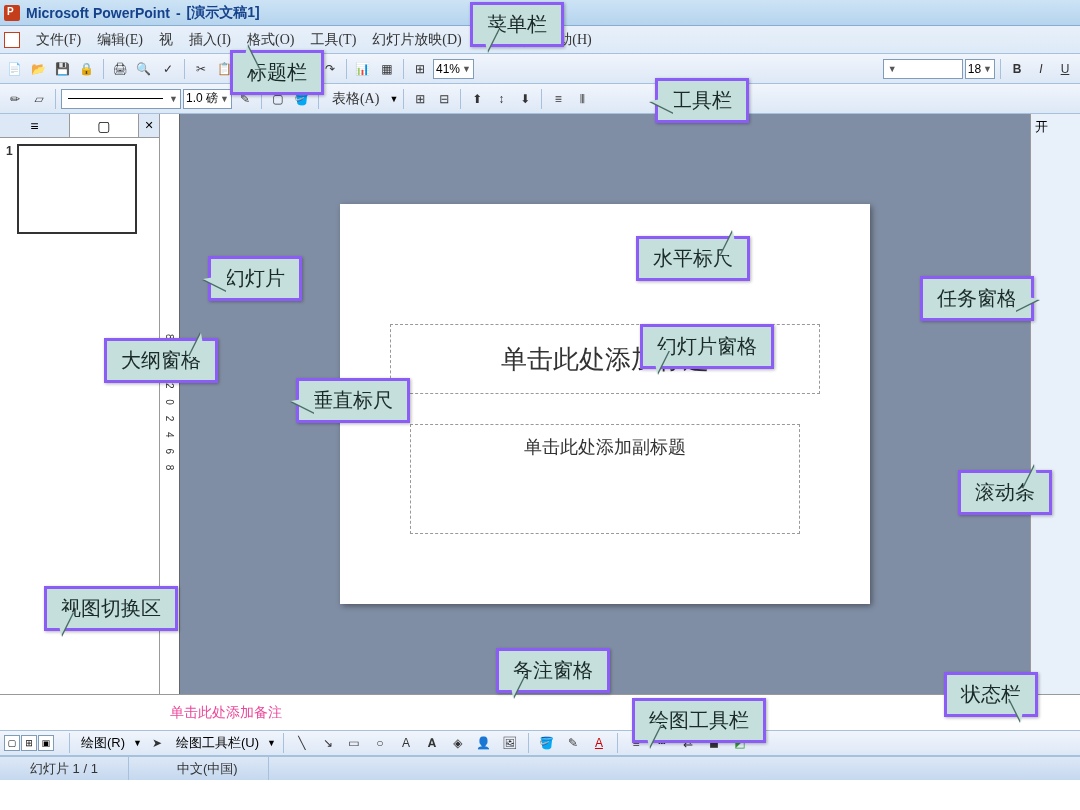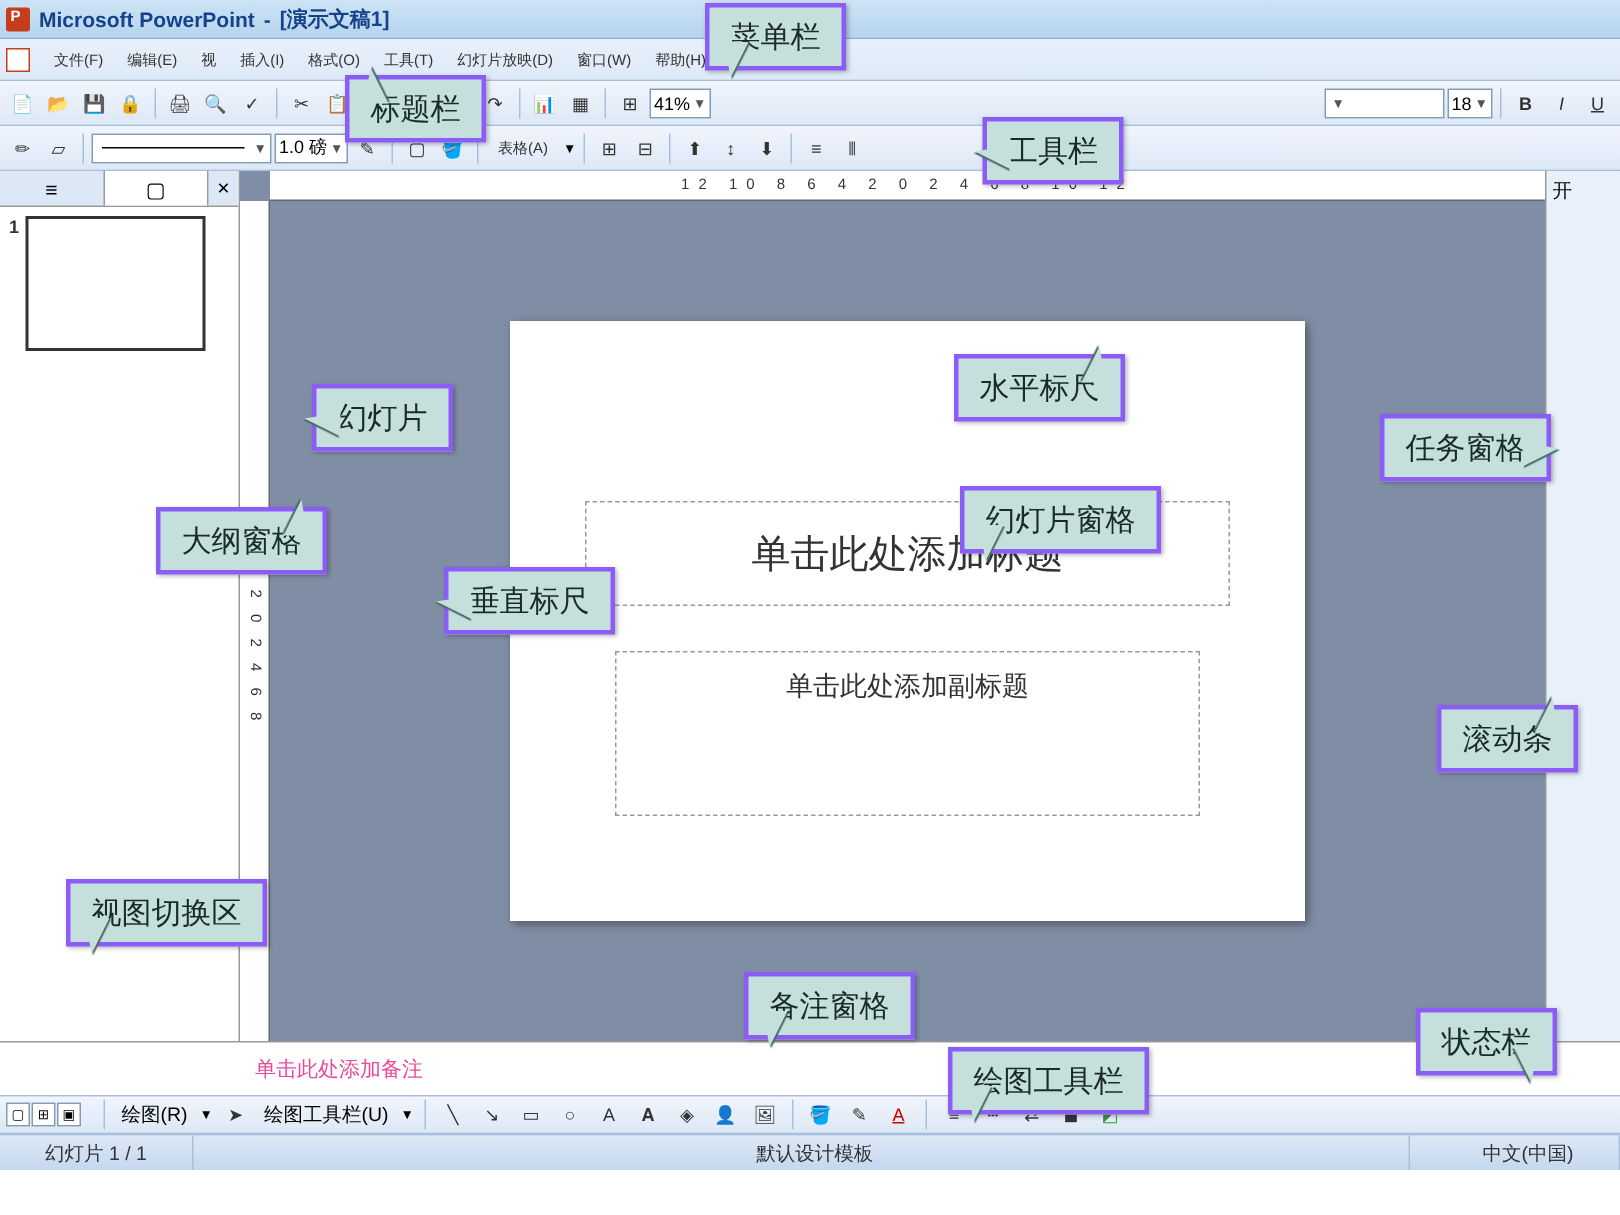--- a/index.html
+++ b/index.html
@@ -6,21 +6,21 @@
 body { width:1080px; height:810px; background:#fff; position:relative; overflow:hidden; font-size:12px; }
 
 
 .titlebar { height:26px; background:linear-gradient(#cde3f5,#b5d4ee); border-bottom:1px solid #8aaccf; display:flex; align-items:center; padding:0 4px; color:#15428b; font-weight:bold; font-size:14px; }
 .titlebar .app-icon { width:16px; height:16px; background:#c43e1c; margin-right:6px; display:inline-block; border-radius:2px; position:relative; }
 .titlebar .app-icon::after { content:"P"; color:#fff; font-size:10px; position:absolute; left:3px; top:1px; }
 
 
 .menubar { height:28px; background:linear-gradient(#e8f0fa,#ddeaf7); border-bottom:1px solid #a7c0de; display:flex; align-items:center; padding:0 4px; }
 .menubar .doc-icon { width:16px; height:16px; background:#fff; border:1px solid #c43e1c; margin-right:8px; }
-.menu-item { padding:2px 8px; font-size:10px; cursor:pointer; color:#333; }
+.menu-item { padding:2px 8px; font-size:14px; cursor:pointer; color:#333;font-family:Liberation Serif, serif; }
 
 
 .toolbar { height:30px; background:linear-gradient(#f1f5fc,#dde8f6); border-bottom:1px solid #a7c0de; display:flex; align-items:center; padding:0 4px; gap:2px; }
 .tbtn { width:22px; height:22px; border:1px solid transparent; display:inline-flex; align-items:center; justify-content:center; cursor:pointer; font-size:12px; color:#333; }
 .sep { width:1px; height:20px; background:#a7c0de; margin:0 3px; }
 .combo { height:20px; border:1px solid #7f9db9; background:#fff; font-size:12px; padding:0 2px; display:inline-flex; align-items:center; }
 .combo .dd { font-size:9px; margin-left:2px; color:#555; }
 
 
 .workspace { display:flex; height:580px; background:#b0c4de; }
@@ -178,21 +178,20 @@
     </div>
     <div class="thumb-area">
       <div class="thumb-row">
         <span class="slide-num">1</span>
         <div class="thumb"></div>
       </div>
     </div>
   </div>
 
   <div class="slide-area">
-    <div class="ruler-h">12 10 8 6 4 2 0 2 4 6 8 10 12</div>
     <div class="slide-body">
       <div class="ruler-v">8 6 4 2 0 2 4 6 8</div>
       <div class="canvas-wrap">
         <div class="slide-canvas">
           <div class="placeholder ph-sub">单击此处添加副标题</div>
           <div class="placeholder ph-title">单击此处添加标题</div>
         </div>
       </div>
     </div>
   </div>
@@ -235,21 +234,20 @@
   <span class="sep"></span>
   <span class="tbtn">≡</span>
   <span class="tbtn">┅</span>
   <span class="tbtn">⇄</span>
   <span class="tbtn">◼</span>
   <span class="tbtn" style="color:#393">◩</span>
 </div>
 
 <div class="statusbar">
   <div class="status-cell">幻灯片 1 / 1</div>
-  <div class="status-cell wide">默认设计模板</div>
   <div class="status-cell">中文(中国)</div>
 </div>
 
 <div class="callout tail-bl" style="top:2px; left:470px">菜单栏</div>
 <div class="callout tail-tl" style="top:50px; left:230px">标题栏</div>
 <div class="callout tail-l" style="top:78px; left:655px">工具栏</div>
 <div class="callout tail-tr" style="top:236px; left:636px">水平标尺</div>
 <div class="callout tail-r" style="top:276px; left:920px">任务窗格</div>
 <div class="callout tail-l" style="top:256px; left:208px">幻灯片</div>
 <div class="callout tail-tr" style="top:338px; left:104px">大纲窗格</div>

